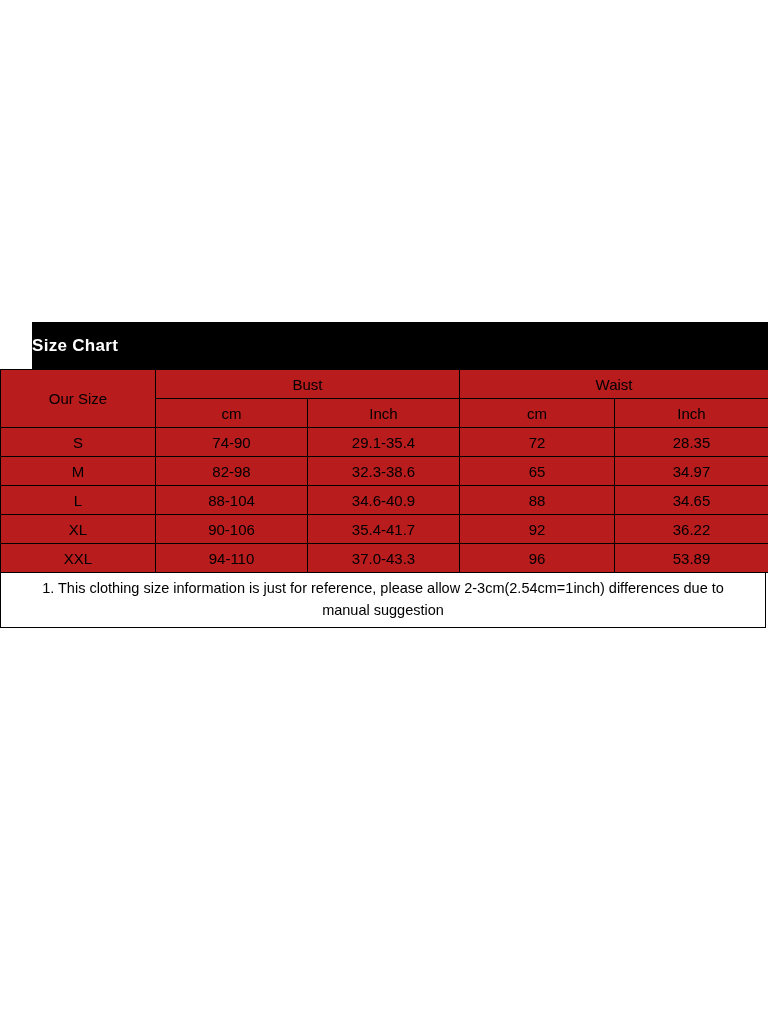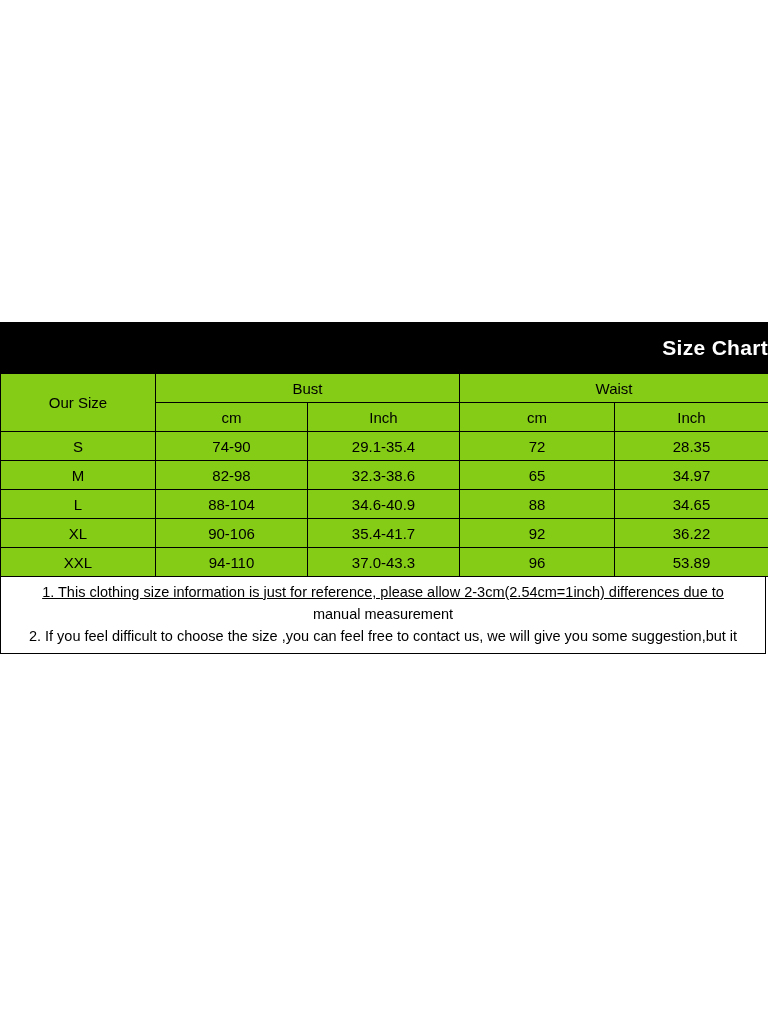--- a/index.html
+++ b/index.html
@@ -19,31 +19,32 @@
   }
   .chart-wrap {
     position: absolute;
     left: 0;
     top: 322px;
     width: 768px;
   }
   .title-bar {
     background: #000000;
     color: #ffffff;
-    text-align: right;
-    font-size: 21px;
+    text-align: left;
+    font-size: 17px;
     font-weight: bold;
     padding: 14px 0 13px 0;
     letter-spacing: 0.3px;
+    margin-left: 32px;
   }
   table.size-table {
     width: 768px;
     border-collapse: collapse;
     table-layout: fixed;
-    background: #84cc16;
+    background: #b91c1c;
   }
   table.size-table td,
   table.size-table th {
     border: 1px solid #000000;
     text-align: center;
     color: #000000;
     font-weight: normal;
     font-size: 15px;
     padding: 0;
     height: 28px;
@@ -72,21 +73,20 @@
     background: #ffffff;
   }
   .note-line {
     font-size: 14.5px;
     color: #000000;
     text-align: center;
     line-height: 22px;
   }
   .note-line.first {
     text-align: center;
-    text-decoration: underline;
   }
 </style>
 </head>
 <body>
 
 <div id="page">
 
   <div class="chart-wrap">
 
     <div class="title-bar">Size Chart</div>
@@ -145,18 +145,17 @@
           <td class="data-cell">94-110</td>
           <td class="data-cell">37.0-43.3</td>
           <td class="data-cell">96</td>
           <td class="data-cell">53.89</td>
         </tr>
       </tbody>
     </table>
 
     <div class="notes">
       <div class="note-line first">1. This clothing size information is just for reference, please allow 2-3cm(2.54cm=1inch) differences due to</div>
-      <div class="note-line">manual measurement</div>
-      <div class="note-line">2. If you feel difficult to choose the size ,you can feel free to contact us, we will give you some suggestion,but it</div>
+      <div class="note-line">manual suggestion</div>
     </div>
 
   </div>
 </div>
 
 </body></html>

